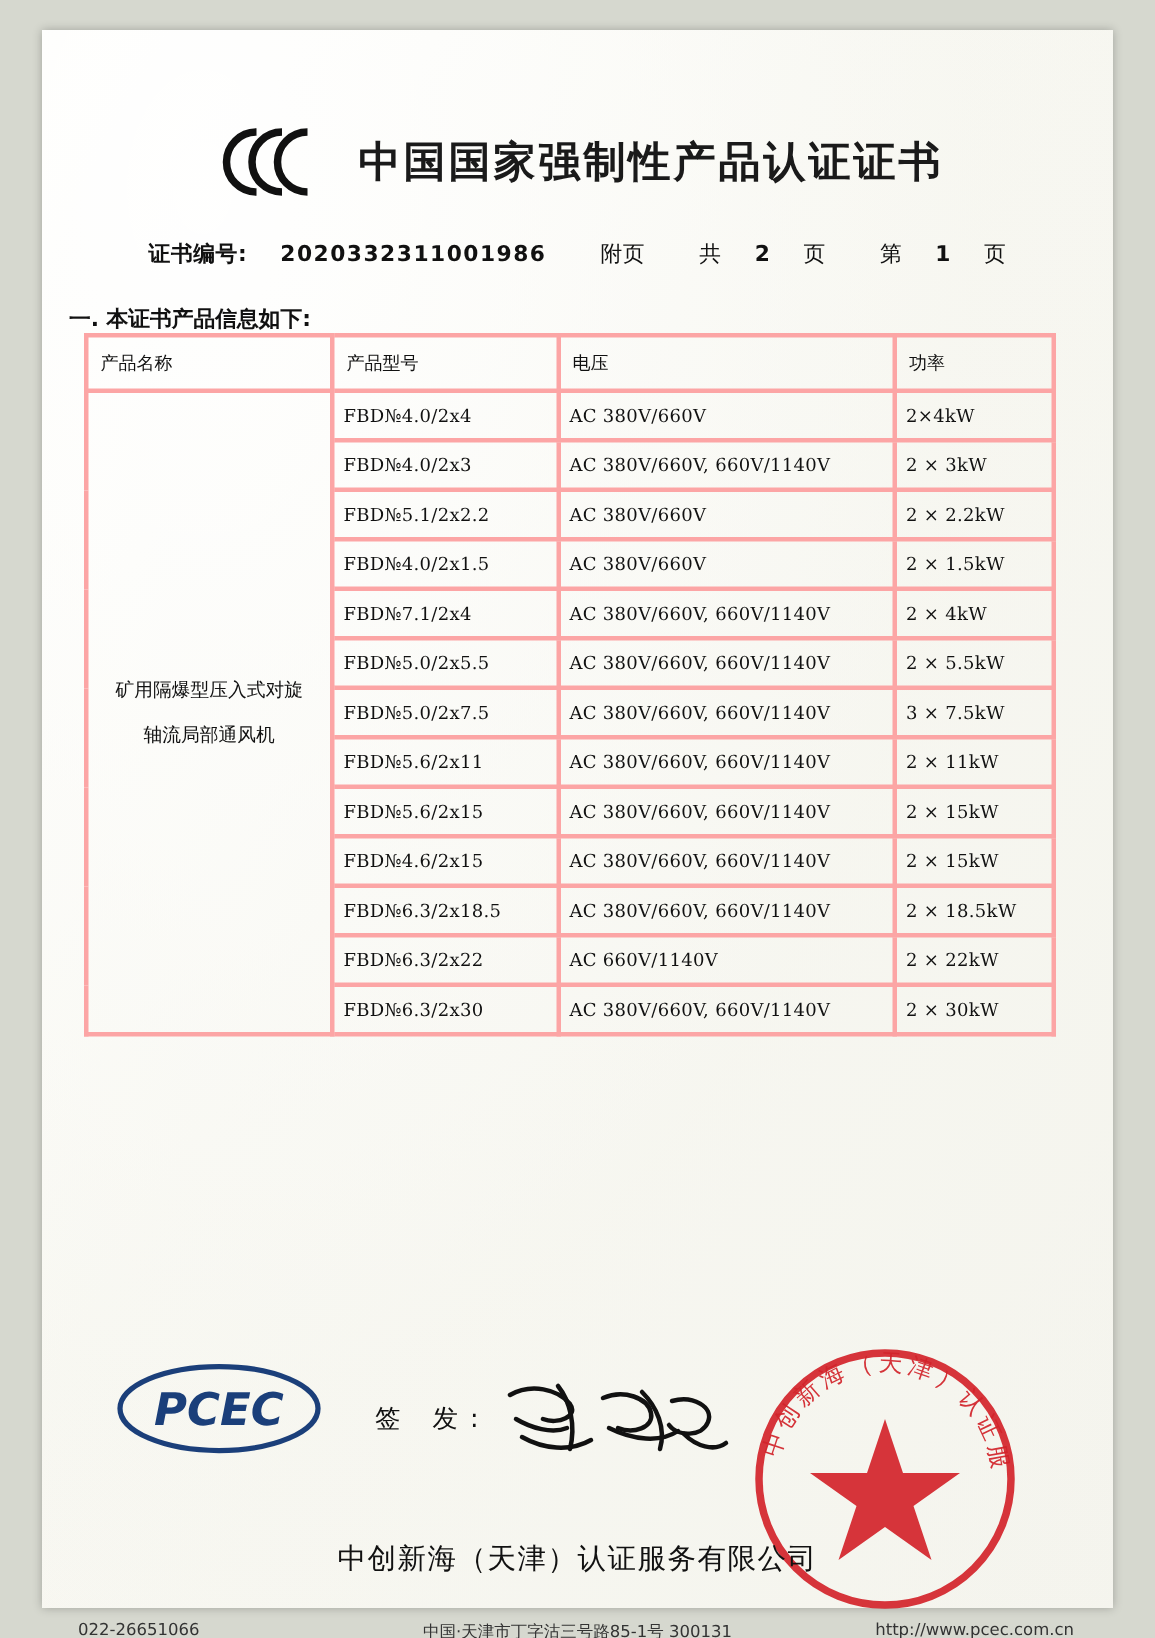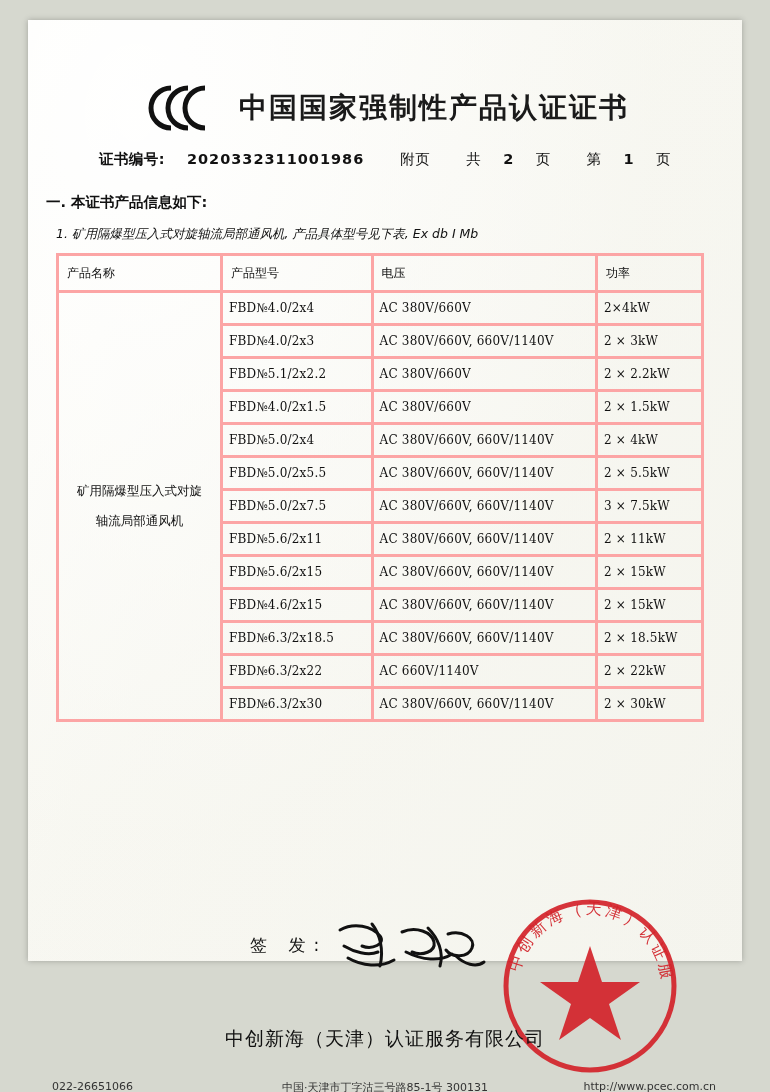--- a/index.html
+++ b/index.html
@@ -11,21 +11,21 @@
     height: 1092px;
     background: #d6d8cf;
     font-family: "Liberation Serif", serif;
     overflow: hidden;
   }
   .page {
     position: absolute;
     left: 28px;
     top: 20px;
     width: 714px;
-    height: 941px;
+    height: 1052px;
     background: #fbfbf7;
     box-shadow: 0 0 6px rgba(0,0,0,0.25);
   }
   .paper-tint {
     position: absolute;
     inset: 0;
     background:
       radial-gradient(ellipse at 15% 10%, rgba(255,255,255,0.9), rgba(250,249,243,0.2) 60%),
       linear-gradient(120deg, #fdfdf9 0%, #f7f7f1 40%, #f3f3ec 100%);
     pointer-events: none;
@@ -54,21 +54,21 @@
     font-family: "DejaVu Sans", "Liberation Sans", sans-serif;
     font-size: 28px;
     font-weight: bold;
     letter-spacing: 2px;
     color: #1a1a1a;
     white-space: nowrap;
   }
 
   
   .certline {
-    margin-top: 12px;
+    margin-top: 22px;
     text-align: center;
     font-family: "DejaVu Sans", "Liberation Sans", sans-serif;
     font-size: 14.5px;
     color: #111;
     letter-spacing: 0.4px;
   }
   .certline .lbl { font-weight: bold; }
   .certline .num { font-weight: bold; letter-spacing: 1px; }
   .certline .sp { display: inline-block; width: 26px; }
   .certline .sp-sm { display: inline-block; width: 12px; }
@@ -223,21 +223,20 @@
       <span>页</span>
       <span class="sp"></span>
       <span>第</span>
       <span class="sp-sm"></span>
       <b class="pg">1</b>
       <span class="sp-sm"></span>
       <span>页</span>
     </div>
 
     <div class="sec-title">一. 本证书产品信息如下:</div>
-    <div class="sec-sub">1. 矿用隔爆型压入式对旋轴流局部通风机, 产品具体型号见下表, Ex db  I  Mb</div>
 
     <div class="tbl-wrap">
       <table class="spec">
         <thead>
           <tr>
             <th class="c-name">产品名称</th>
             <th class="c-model">产品型号</th>
             <th class="c-volt">电压</th>
             <th class="c-power">功率</th>
           </tr>
@@ -261,21 +260,21 @@
             <td class="c-model">FBD№5.1/2x2.2</td>
             <td class="c-volt">AC 380V/660V</td>
             <td class="c-power">2 × 2.2kW</td>
           </tr>
           <tr>
             <td class="c-model">FBD№4.0/2x1.5</td>
             <td class="c-volt">AC 380V/660V</td>
             <td class="c-power">2 × 1.5kW</td>
           </tr>
           <tr>
-            <td class="c-model">FBD№5.0/2x4</td>
+            <td class="c-model">FBD№7.1/2x4</td>
             <td class="c-volt">AC 380V/660V,  660V/1140V</td>
             <td class="c-power">2 × 4kW</td>
           </tr>
           <tr>
             <td class="c-model">FBD№5.0/2x5.5</td>
             <td class="c-volt">AC 380V/660V,  660V/1140V</td>
             <td class="c-power">2 × 5.5kW</td>
           </tr>
           <tr>
             <td class="c-model">FBD№5.0/2x7.5</td>
@@ -311,20 +310,26 @@
             <td class="c-model">FBD№6.3/2x30</td>
             <td class="c-volt">AC 380V/660V,  660V/1140V</td>
             <td class="c-power">2 × 30kW</td>
           </tr>
         </tbody>
       </table>
     </div>
 
     <div class="sign-row">
 
+      <div class="pcec-logo">
+        <svg width="140" height="62" viewBox="0 0 140 62">
+          <ellipse cx="70" cy="31" rx="66" ry="28" fill="none" stroke="#1b3f7a" stroke-width="3.5"></ellipse>
+          <text x="70" y="42" text-anchor="middle" font-family="DejaVu Sans, Liberation Sans, sans-serif" font-size="30" font-weight="bold" font-style="italic" fill="#1b3f7a">PCEC</text>
+        </svg>
+      </div>
 
       <div class="sign-label">签 发:</div>
 
       <div class="signature">
         <svg width="170" height="72" viewBox="0 0 170 72">
           <g fill="none" stroke="#111" stroke-width="3" stroke-linecap="round">
             <path d="M12 18 C 26 10, 44 14, 52 24 C 58 32, 44 38, 34 34"></path>
             <path d="M16 34 C 26 40, 40 44, 50 40"></path>
             <path d="M20 46 C 34 54, 52 56, 66 48"></path>
             <path d="M44 12 C 52 22, 56 38, 52 54"></path>

